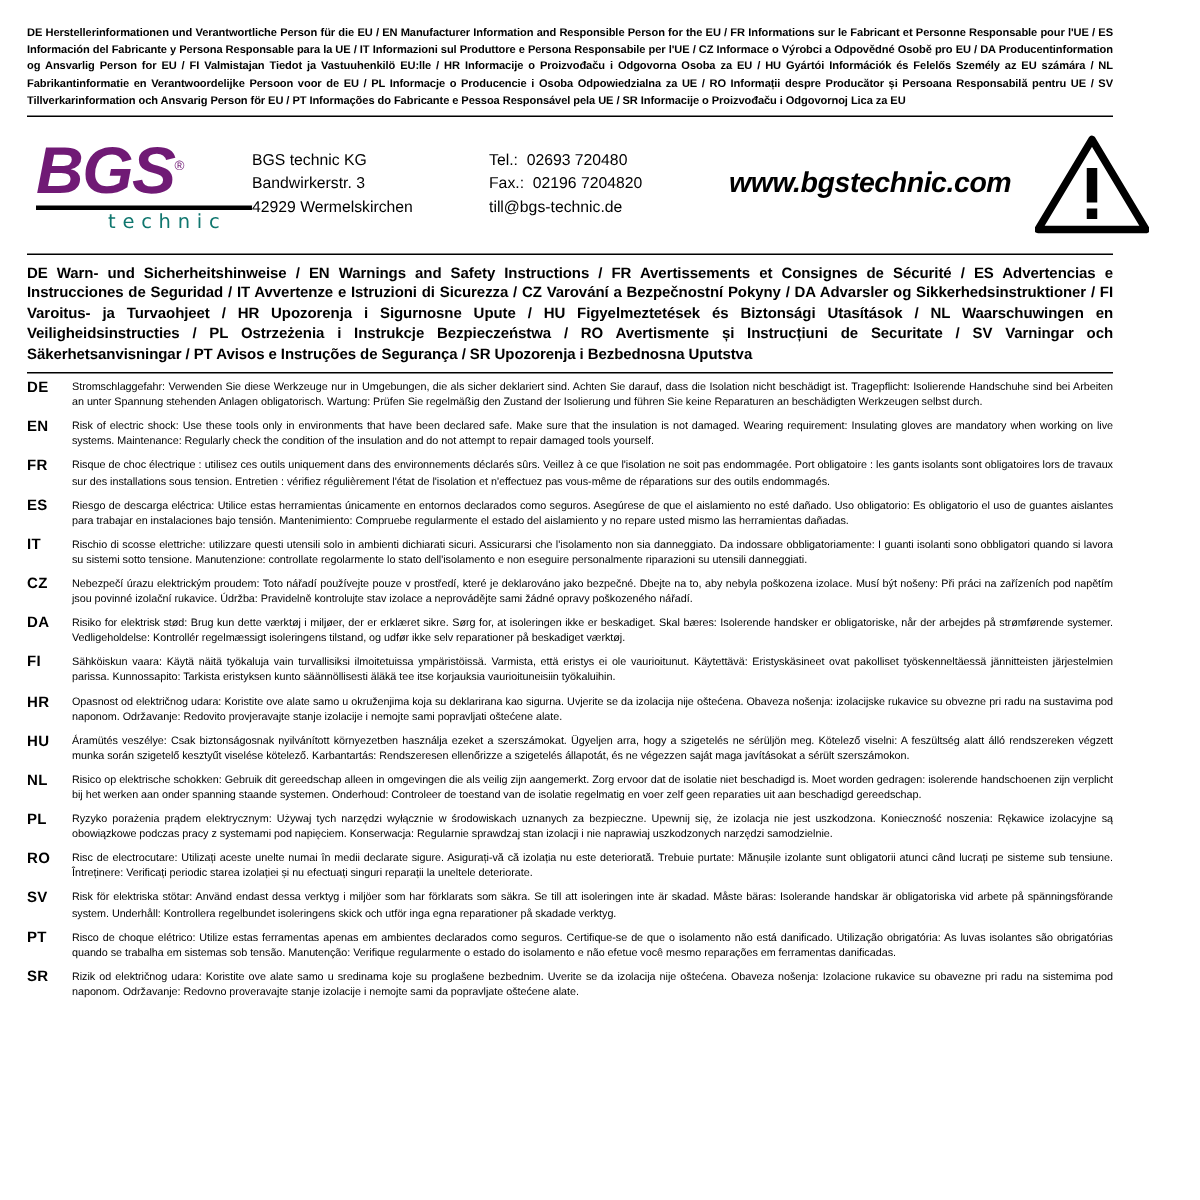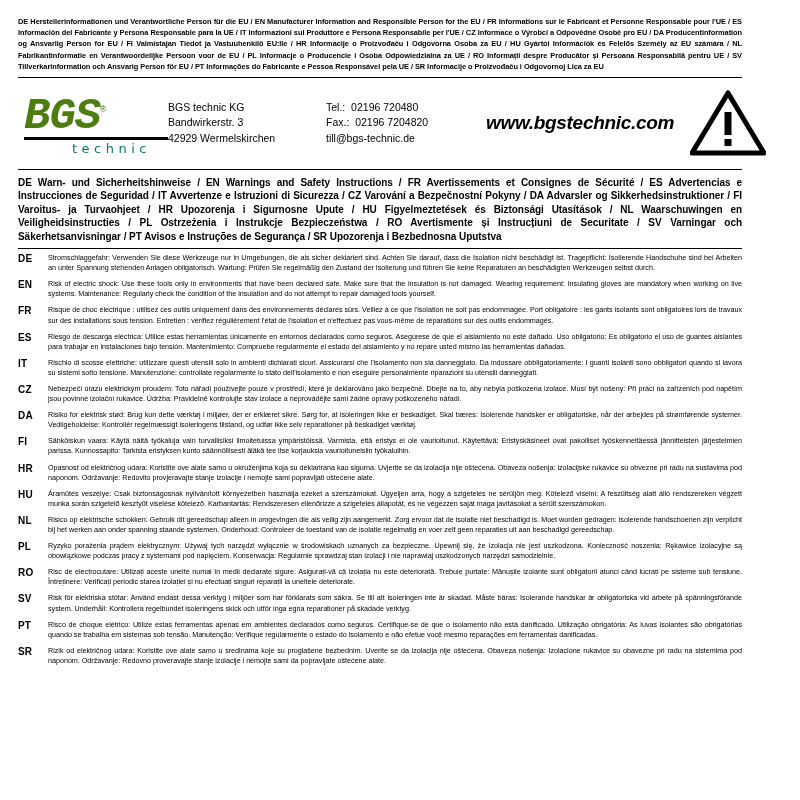--- a/index.html
+++ b/index.html
@@ -40,27 +40,27 @@
     margin-top: 4px;
   }
   .logo {
     width: 150px;
     flex: 0 0 150px;
     position: relative;
     padding-left: 6px;
     box-sizing: border-box;
   }
   .logo .bgs {
-    font-family: Liberation Mono, monospace;
+    font-family: Liberation Sans, sans-serif;
     font-weight: bold;
     font-style: italic;
     font-size: 44px;
     letter-spacing: -1px;
     line-height: 40px;
-    color: #4d7c0f;
+    color: #701a75;
   }
   .logo .reg {
     font-size: 9px;
     vertical-align: super;
     font-style: normal;
     font-weight: normal;
     letter-spacing: 0;
   }
   .logo .technic {
     font-family: "DejaVu Sans", sans-serif;
@@ -150,21 +150,21 @@
       <div class="technic">technic</div>
     </div>
 
     <div class="addr">
       <div>BGS technic KG</div>
       <div>Bandwirkerstr. 3</div>
       <div>42929 Wermelskirchen</div>
     </div>
 
     <div class="contact">
-      <div><span>Tel.:</span>&nbsp;&nbsp;<span>02196 720480</span></div>
+      <div><span>Tel.:</span>&nbsp;&nbsp;<span>02693 720480</span></div>
       <div><span>Fax.:</span>&nbsp;&nbsp;<span>02196 7204820</span></div>
       <div>till@bgs-technic.de</div>
     </div>
 
     <div class="website">www.bgstechnic.com</div>
 
     <div class="warn-tri">
       <svg width="76" height="66" viewBox="0 0 76 66" aria-hidden="true">
         <polygon points="38,3 74,63 2,63" fill="#ffffff" stroke="#000000" stroke-width="5" stroke-linejoin="round"></polygon>
         <rect x="34.5" y="22" width="7" height="23" fill="#000000"></rect>

